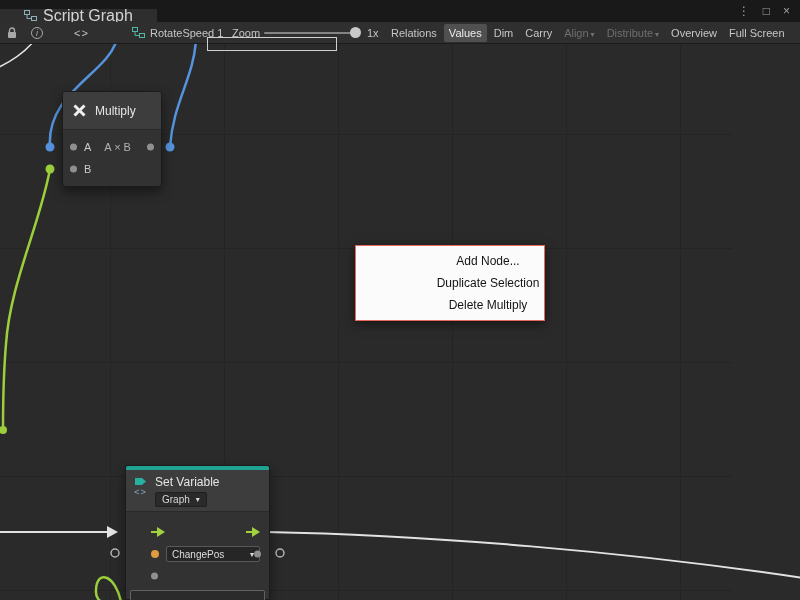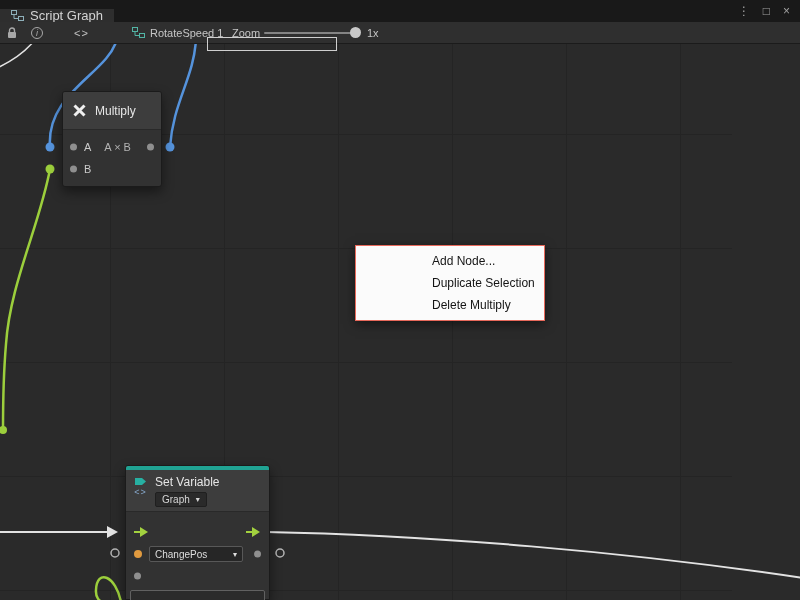--- a/index.html
+++ b/index.html
@@ -1,21 +1,21 @@
 <!DOCTYPE html>
 <html><head>
 <meta charset="utf-8">
 <style>
   * { margin:0; padding:0; box-sizing:border-box; }
   body { width:800px; height:600px; font-family:"Liberation Sans",sans-serif; background:#1a1a1a; }
   #root { position:relative; width:800px; height:600px; overflow:hidden; background:#2a2a2a; }
 
   
   .tabbar { position:absolute; top:0; left:0; right:0; height:22px; background:#191919; display:flex; }
-  .tab { display:flex; align-items:center; gap:6px; padding:0 11px; background:#2e2e2e; color:#d4d4d4; font-size:13px;margin-top:9px; }
+  .tab { display:flex; align-items:center; gap:6px; padding:0 24px; background:#2e2e2e; color:#d4d4d4; font-size:16px;margin-top:9px; }
   .win-controls { margin-left:auto; display:flex; align-items:center; gap:13px; padding-right:10px; color:#a0a0a0; font-size:12px; line-height:1; }
 
   
   .toolbar { position:absolute; top:22px; left:0; right:0; height:22px; background:#2f2f2f; border-bottom:1px solid #1b1b1b; font-size:11px; color:#c6c6c6; }
   .titem { position:absolute; top:0; height:21px; display:flex; align-items:center; gap:5px; }
   .circle-i { width:12px; height:12px; border:1px solid #a8a8a8; border-radius:50%; color:#a8a8a8; font-size:9px; display:flex; align-items:center; justify-content:center; font-style:italic; }
   .code-glyph { color:#c2c2c2; font-size:11px; letter-spacing:1px; }
   .slider-track { position:absolute; left:264px; top:10px; width:92px; height:2px; background:#848484; border-radius:1px; }
   .slider-knob { position:absolute; left:350px; top:5px; width:11px; height:11px; border-radius:50%; background:#c9c9c9; }
   .tb-buttons { position:absolute; left:386px; top:0; height:21px; display:flex; align-items:center; gap:2px; white-space:nowrap; }
@@ -24,21 +24,21 @@
   .tb-btn.disabled { color:#6f6f6f; }
   .caret { font-size:8px; margin-left:2px; }
 
   .mini-rect { position:absolute; left:207px; top:37px; width:130px; height:14px; border:1px solid #cfcfcf; z-index:40; }
 
   
   .canvas { position:absolute; top:44px; left:0; width:732px; height:556px;
     background-color:#2a2a2a;
     background-image: linear-gradient(#242424 1px, transparent 1px), linear-gradient(90deg, #242424 1px, transparent 1px);
     background-size:114px 114px, 114px 114px;
-    background-position:0 90px, 110px 0; }
+    background-position:0 90px, 110px 0;text-align:center; }
   .wires { position:absolute; top:0; left:0; }
 
   
   .node { position:absolute; border:1px solid #1b1b1b; border-radius:3px; background:#323232; box-shadow:0 5px 12px rgba(0,0,0,.45); }
   .node-header { display:flex; align-items:center; gap:8px; padding:0 9px; background:#3d3d3d; border-bottom:1px solid #292929; border-radius:2px 2px 0 0; }
   .node-title { font-size:12px; color:#e6e6e6; }
 
   .multiply { left:62px; top:47px; width:100px; }
   .multiply .node-header { height:38px; }
   .multiply .node-body { padding:6px 0; }
@@ -49,21 +49,21 @@
   .port-label { margin-left:21px; }
   .port-value { margin-left:13px; color:#b2b2b2; }
 
   .setvar { left:125px; top:421px; width:145px; height:135px; border-radius:3px 3px 0 0; }
   .sv-accent { height:4px; border-radius:2px 2px 0 0; }
   .sv-header { display:flex; gap:8px; padding:5px 8px; background:#3d3d3d; border-bottom:1px solid #292929; height:42px; }
   .sv-icon { display:flex; flex-direction:column; align-items:center; gap:2px; padding-top:2px; }
   .sv-code { font-size:9px; color:#86a8cc; line-height:1; letter-spacing:1px; }
   .sv-col { display:flex; flex-direction:column; gap:3px; }
   .chip { display:inline-flex; align-items:center; gap:4px; background:#2a2a2a; border:1px solid #1f1f1f; border-radius:2px; padding:1px 6px; font-size:10px; color:#d6d6d6; width:max-content; }
-  .sv-row { position:absolute; left:0; right:0; height:22px;padding-left:24px; }
+  .sv-row { position:absolute; left:17px; right:0; height:22px;padding-left:24px; }
   .sv-flow { top:55px; }
   .arrow-in { position:absolute; left:8px; top:6px; }
   .arrow-out { position:absolute; right:8px; top:6px; }
   .sv-var { top:77px; }
   .sv-var .pdot.in { left:8px; width:8px; height:8px; }
   .sv-var .pdot.out { right:8px; }
   .var-chip { position:absolute; left:23px; top:3px; width:94px; height:16px; display:flex; align-items:center; justify-content:space-between; background:#262626; border:1px solid #585858; border-radius:2px; padding:0 5px; font-size:10px; color:#dedede; }
   .sv-row3 { top:99px; }
   .sv-row3 .pdot.in { left:8px; }
   .sv-field { position:absolute; left:4px; right:4px; top:124px; height:14px; background:#2b2b2b; border:1px solid #616161; border-radius:2px; }
@@ -112,20 +112,30 @@
         <rect x="7.5" y="6.5" width="5" height="4" fill="none" stroke="#52b5a5"></rect>
         <path d="M3 4.5 V8.5 H7.5" fill="none" stroke="#52b5a5"></path>
       </svg>
       <span>RotateSpeed 1</span>
     </span>
     <span class="titem" style="left:232px;">Zoom</span>
     <span class="slider-track"></span>
     <span class="slider-knob"></span>
     <span class="titem" style="left:367px;">1x</span>
 
+    <div class="tb-buttons">
+      <span class="tb-btn">Relations</span>
+      <span class="tb-btn active">Values</span>
+      <span class="tb-btn">Dim</span>
+      <span class="tb-btn">Carry</span>
+      <span class="tb-btn disabled"><span>Align</span><span class="caret">▾</span></span>
+      <span class="tb-btn disabled"><span>Distribute</span><span class="caret">▾</span></span>
+      <span class="tb-btn">Overview</span>
+      <span class="tb-btn">Full Screen</span>
+    </div>
   </div>
 
   <div class="mini-rect"></div>
 
   <div class="canvas">
 
     <svg class="wires" width="800" height="556">
       <path d="M -3 24 C 10 18 24 9 34 -3" fill="none" stroke-width="1.5" stroke="#e3e3e3"></path>
       <path d="M 117 -5 C 108 30 46 48 50 103" fill="none" stroke-width="2.5" stroke="#5593dc"></path>
       <path d="M 170 103 C 173 58 194 34 196 -5" fill="none" stroke-width="2.5" stroke="#5593dc"></path>

